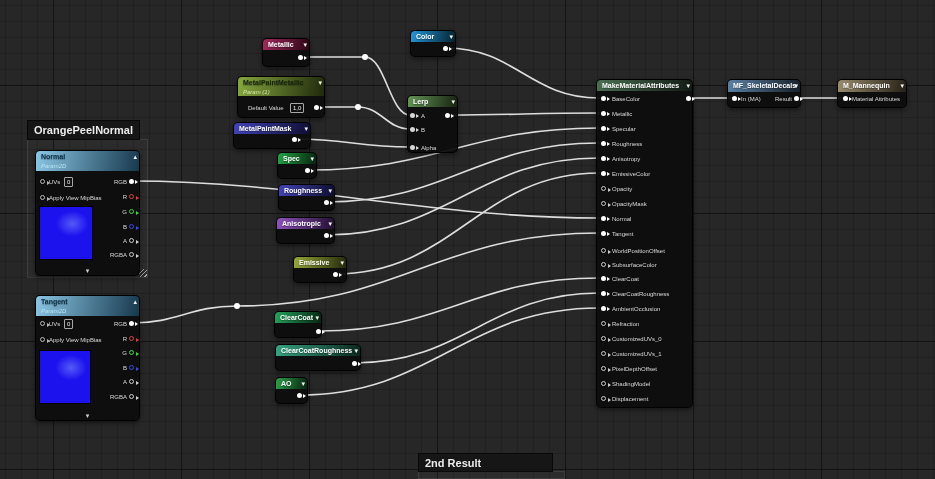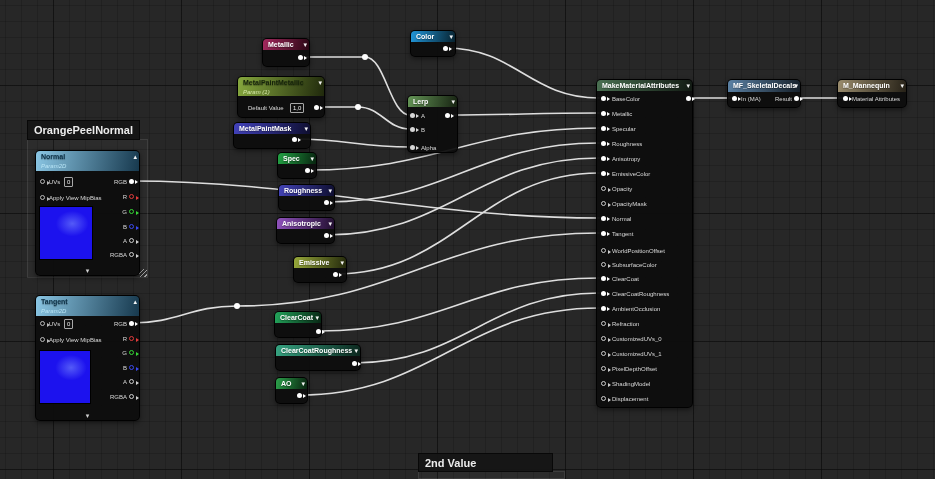--- a/index.html
+++ b/index.html
@@ -387,14 +387,14 @@
       <div class="pin" style="left: 5px; top: 16px; background: rgb(255, 255, 255);">
         <div class="pinarrow" style="border-left: 3px solid rgb(255, 255, 255);"></div>
       </div>
       <div class="plbl" style="left: 14px; top: 16px;">Material Attributes</div>
     </div>
     <div class="cmtB" style="left: 27px; top: 139px; width: 121px; height: 139px;">
       <div class="rsz"></div>
     </div>
     <div class="cmtT" style="left: 27px; top: 120px; min-width: 109px; height: 20px;">OrangePeelNormal</div>
     <div class="cmtB" style="left: 418px; top: 471px; width: 147px; height: 8px;"></div>
-    <div class="cmtT" style="left: 418px; top: 453px; min-width: 135px; height: 19px;">2nd Value</div>
+    <div class="cmtT" style="left: 418px; top: 453px; min-width: 135px; height: 19px;">2nd Result</div>
   </div>
 
 </body></html>

